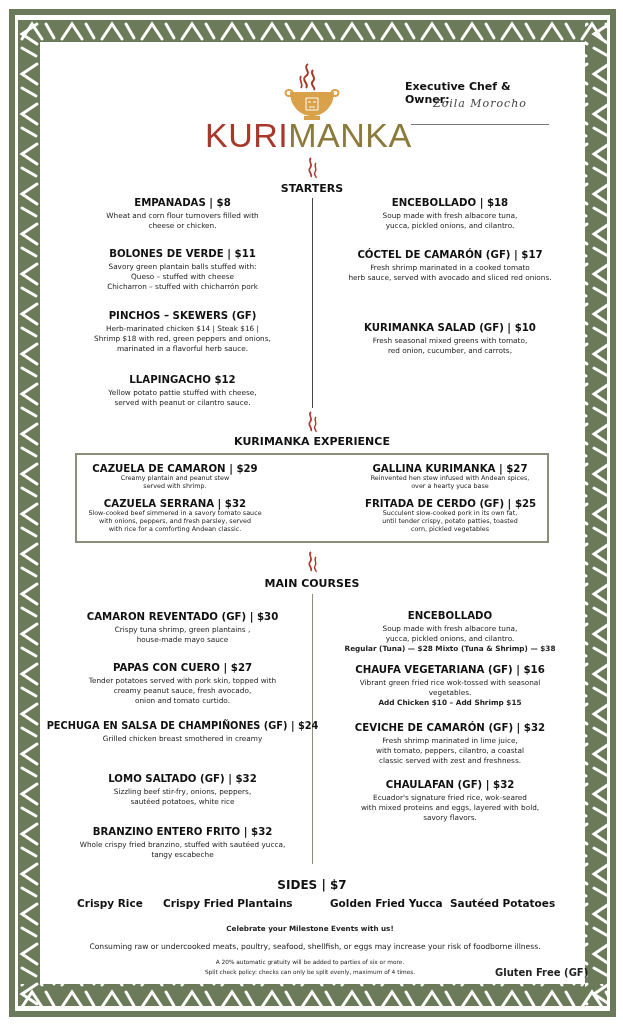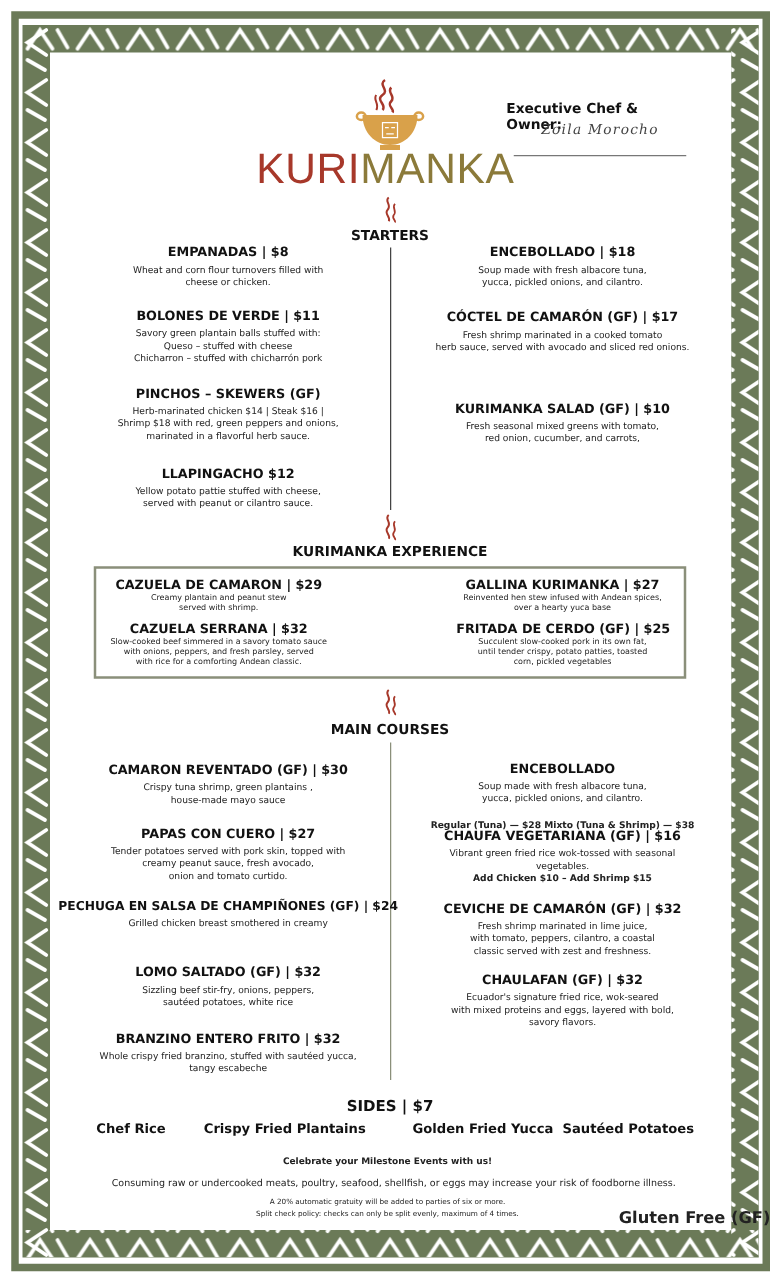--- a/index.html
+++ b/index.html
@@ -249,21 +249,21 @@
     <div>Whole crispy fried branzino, stuffed with sautéed yucca,</div>
     <div>tangy escabeche</div>
   </div>
 </div>
 
 <div class="item" style="left:320px;top:610px;width:260px">
   <div class="item-name">ENCEBOLLADO</div>
   <div class="item-desc">
     <div>Soup made with fresh albacore tuna,</div>
     <div>yucca, pickled onions, and cilantro.</div>
-    <div style="font-weight:bold;margin-top:11px">Regular  (Tuna) — $28   Mixto (Tuna &amp; Shrimp) — $38</div>
+    <div style="font-weight:bold;margin-top:0">Regular  (Tuna) — $28   Mixto (Tuna &amp; Shrimp) — $38</div>
   </div>
 </div>
 <div class="item" style="left:320px;top:664px;width:260px">
   <div class="item-name">CHAUFA VEGETARIANA (GF) | $16</div>
   <div class="item-desc">
     <div>Vibrant green fried rice wok-tossed with seasonal</div>
     <div>vegetables.</div>
     <div style="font-weight:bold">Add Chicken $10 – Add Shrimp $15</div>
   </div>
 </div>
@@ -278,22 +278,22 @@
 <div class="item" style="left:320px;top:779px;width:260px">
   <div class="item-name">CHAULAFAN (GF) | $32</div>
   <div class="item-desc">
     <div>Ecuador's signature fried rice, wok-seared</div>
     <div>with mixed proteins and eggs, layered with bold,</div>
     <div>savory flavors.</div>
   </div>
 </div>
 
 <div class="sides-title">SIDES  | $7</div>
-<div class="side" style="left:77px">Chef Rice</div>
+<div class="side" style="left:77px">Crispy Rice</div>
 <div class="side" style="left:163px">Crispy Fried Plantains</div>
 <div class="side" style="left:330px">Golden Fried Yucca</div>
 <div class="side" style="left:450px">Sautéed Potatoes</div>
 
 <div class="foot" style="left:60px;top:924px;width:500px;font-size:7.2px;font-weight:bold">Celebrate your Milestone Events with us!</div>
 <div class="foot" style="left:60px;top:942px;width:510px;font-size:7.6px">Consuming raw or undercooked meats, poultry, seafood, shellfish, or eggs may increase your risk of foodborne illness.</div>
 <div class="foot" style="left:160px;top:959px;width:300px;font-size:5.8px">A 20% automatic gratuity will be added to parties of six or more.</div>
 <div class="foot" style="left:160px;top:969px;width:300px;font-size:5.8px">Split check policy: checks can only be split evenly, maximum of 4 times.</div>
-<div class="foot" style="left:495px;top:967px;width:80px;font-size:13px;font-weight:bold;text-align:center">Gluten Free (GF)</div>
+<div class="foot" style="left:495px;top:967px;width:80px;font-size:10px;font-weight:bold;text-align:center">Gluten Free (GF)</div>
 
 </body></html>

